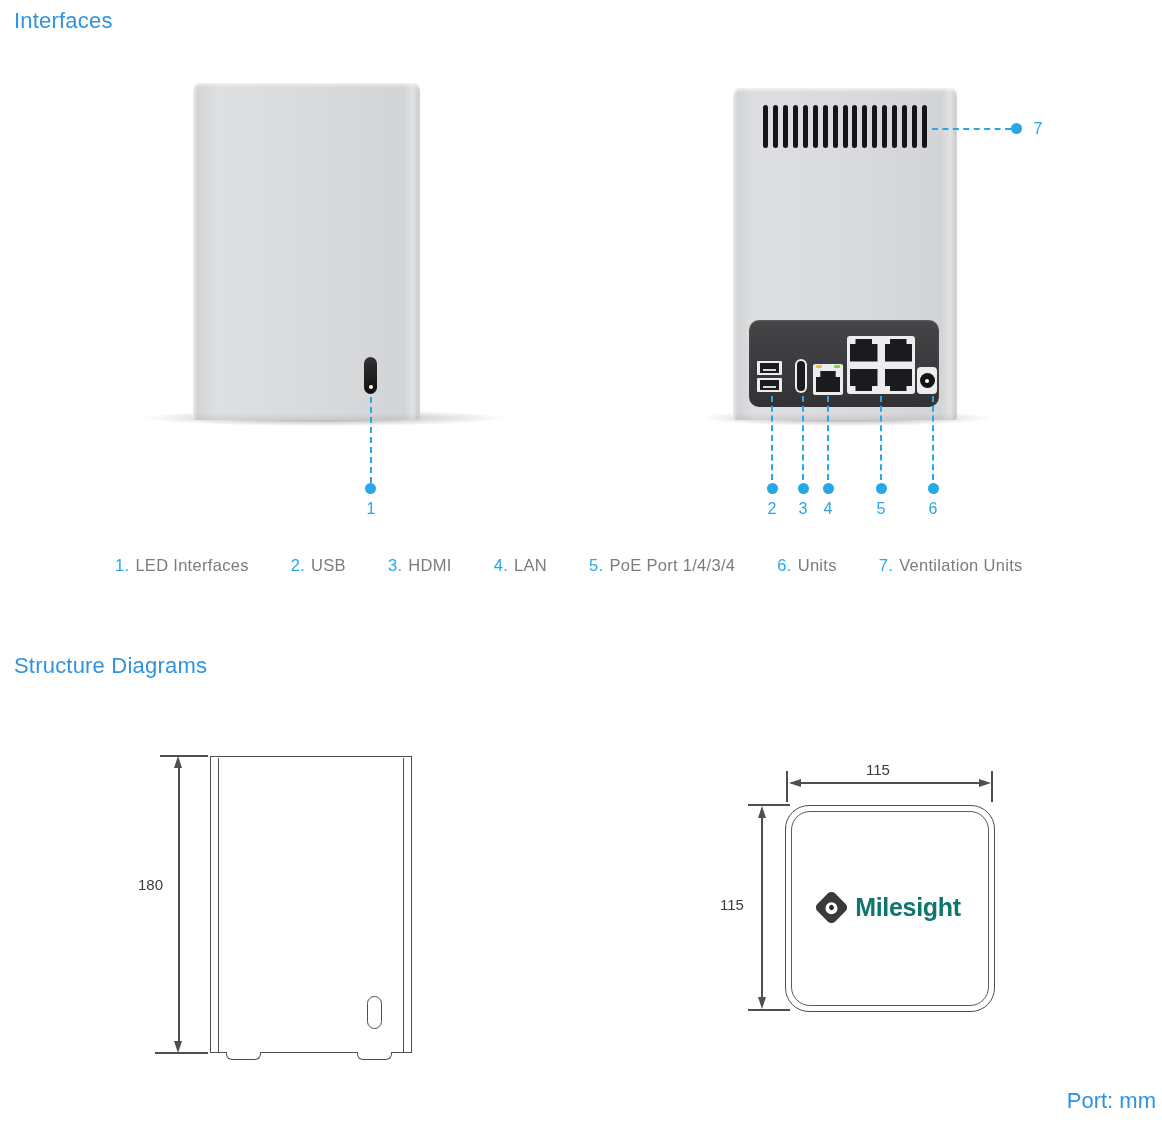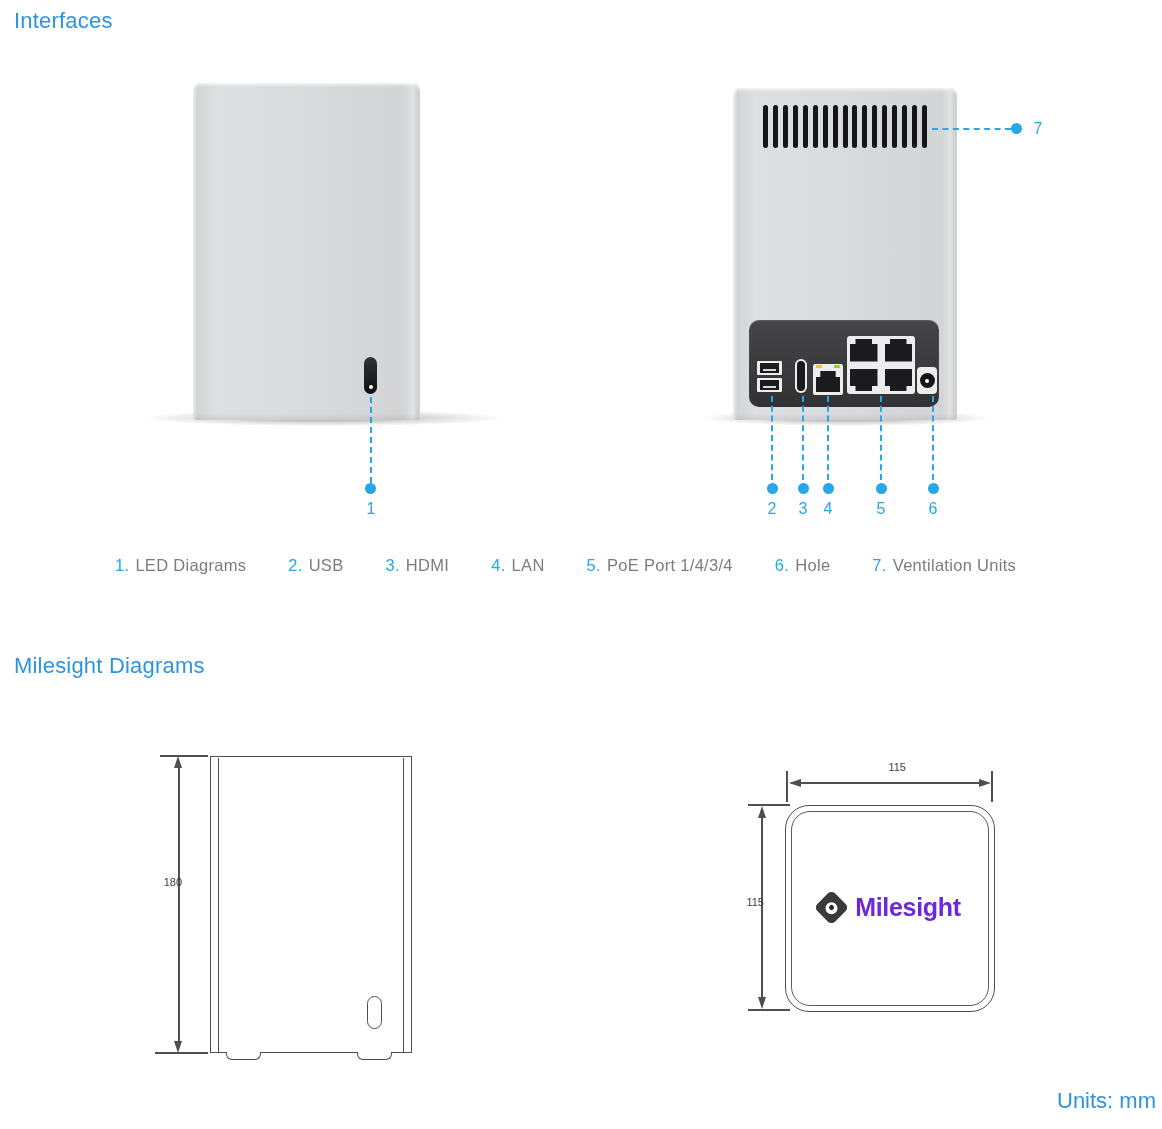--- a/index.html
+++ b/index.html
@@ -85,30 +85,30 @@
   .sd-seam{position:absolute;width:1px;top:758px;height:294px;background:var(--stroke);}
   .sd-led-outline{position:absolute;left:367px;top:996px;width:15px;height:33px;border:1.5px solid var(--stroke);border-radius:8px;background:#fff;}
   .sd-foot{position:absolute;top:1052px;width:35px;height:8px;border:1.5px solid var(--stroke);border-top:none;border-radius:0 0 6px 6px;background:#fff;}
 
   .arr{position:absolute;width:0;height:0;}
   .arr-up{border-left:4.5px solid transparent;border-right:4.5px solid transparent;border-bottom:12px solid var(--stroke);}
   .arr-down{border-left:4.5px solid transparent;border-right:4.5px solid transparent;border-top:12px solid var(--stroke);}
   .arr-left{border-top:4.5px solid transparent;border-bottom:4.5px solid transparent;border-right:12px solid var(--stroke);}
   .arr-right{border-top:4.5px solid transparent;border-bottom:4.5px solid transparent;border-left:12px solid var(--stroke);}
 
-  .dim-label{position:absolute;font-size:11px;color:var(--dim-text);text-align:right;}
+  .dim-label{position:absolute;font-size:15px;color:var(--dim-text);text-align:left;}
 
   .sd-square{position:absolute;left:785px;top:805px;width:210px;height:207px;border:1.5px solid var(--stroke);border-radius:24px;background:#fff;}
   .sd-square-inner{position:absolute;left:791px;top:811px;width:198px;height:195px;border:1px solid #5b5b5d;border-radius:19px;}
 
   .logo-row{position:absolute;left:785px;top:886px;width:210px;height:42px;display:flex;align-items:center;justify-content:center;gap:11px;}
   .logo-diamond{width:25px;height:25px;transform:rotate(45deg);background:#3a3a3c;border-radius:5px;position:relative;}
   .logo-diamond::before{content:"";position:absolute;left:6.5px;top:6.5px;width:12px;height:12px;border-radius:50%;background:#fff;}
   .logo-diamond::after{content:"";position:absolute;left:10px;top:10px;width:5px;height:5px;border-radius:50%;background:#2a2a2c;}
-  .logo-text{font-size:25px;font-weight:600;color:#6d28d9;letter-spacing:-.3px;}
+  .logo-text{font-size:25px;font-weight:600;color:#0f766e;letter-spacing:-.3px;}
 
   .units{position:absolute;left:998px;top:1088px;width:158px;text-align:right;font-size:22px;font-weight:500;color:var(--heading);}
 </style>
 </head>
 <body>
 
 <div class="page">
 
   <div class="section-title" id="title-interfaces">Interfaces</div>
 
@@ -183,49 +183,49 @@
   <div class="callout-dot" style="left:928px;top:483px;"></div>
   <div class="callout-num" style="left:761px;top:500px;">2</div>
   <div class="callout-num" style="left:792px;top:500px;">3</div>
   <div class="callout-num" style="left:817px;top:500px;">4</div>
   <div class="callout-num" style="left:870px;top:500px;">5</div>
   <div class="callout-num" style="left:922px;top:500px;">6</div>
 
   <div class="legend">
     <div class="legend-item">
         <span class="legend-num">1.</span>
-        <span>LED Diagrams</span>
+        <span>LED Interfaces</span>
       </div>
     <div class="legend-item">
         <span class="legend-num">2.</span>
         <span>USB</span>
       </div>
     <div class="legend-item">
         <span class="legend-num">3.</span>
         <span>HDMI</span>
       </div>
     <div class="legend-item">
         <span class="legend-num">4.</span>
         <span>LAN</span>
       </div>
     <div class="legend-item">
         <span class="legend-num">5.</span>
         <span>PoE Port 1/4/3/4</span>
       </div>
     <div class="legend-item">
         <span class="legend-num">6.</span>
-        <span>Hole</span>
+        <span>Units</span>
       </div>
     <div class="legend-item">
         <span class="legend-num">7.</span>
         <span>Ventilation Units</span>
       </div>
   </div>
 
-  <div class="section-title" id="title-structure">Milesight Diagrams</div>
+  <div class="section-title" id="title-structure">Structure Diagrams</div>
 
   <div class="sd-rect"></div>
   <div class="sd-seam" style="left:218px;"></div>
   <div class="sd-seam" style="left:403px;"></div>
   <div class="sd-foot" style="left:226px;"></div>
   <div class="sd-foot" style="left:357px;"></div>
   <div class="sd-led-outline"></div>
 
   <div class="ln" style="left:160px;top:755px;width:48px;height:1.5px;"></div>
   <div class="ln" style="left:155px;top:1052px;width:53px;height:1.5px;"></div>
@@ -248,15 +248,15 @@
   <div class="arr arr-right" style="left:979px;top:778.5px;"></div>
   <div class="dim-label" style="left:866px;top:761px;width:40px;">115</div>
 
   <div class="ln" style="left:748px;top:804px;width:42px;height:1.5px;"></div>
   <div class="ln" style="left:748px;top:1009px;width:42px;height:1.5px;"></div>
   <div class="ln" style="left:761px;top:813px;width:2px;height:190px;"></div>
   <div class="arr arr-up" style="left:757.5px;top:806px;"></div>
   <div class="arr arr-down" style="left:757.5px;top:997px;"></div>
   <div class="dim-label" style="left:720px;top:896px;width:44px;">115</div>
 
-  <div class="units">Units: mm</div>
+  <div class="units">Port: mm</div>
 
 </div>
 
 </body></html>

